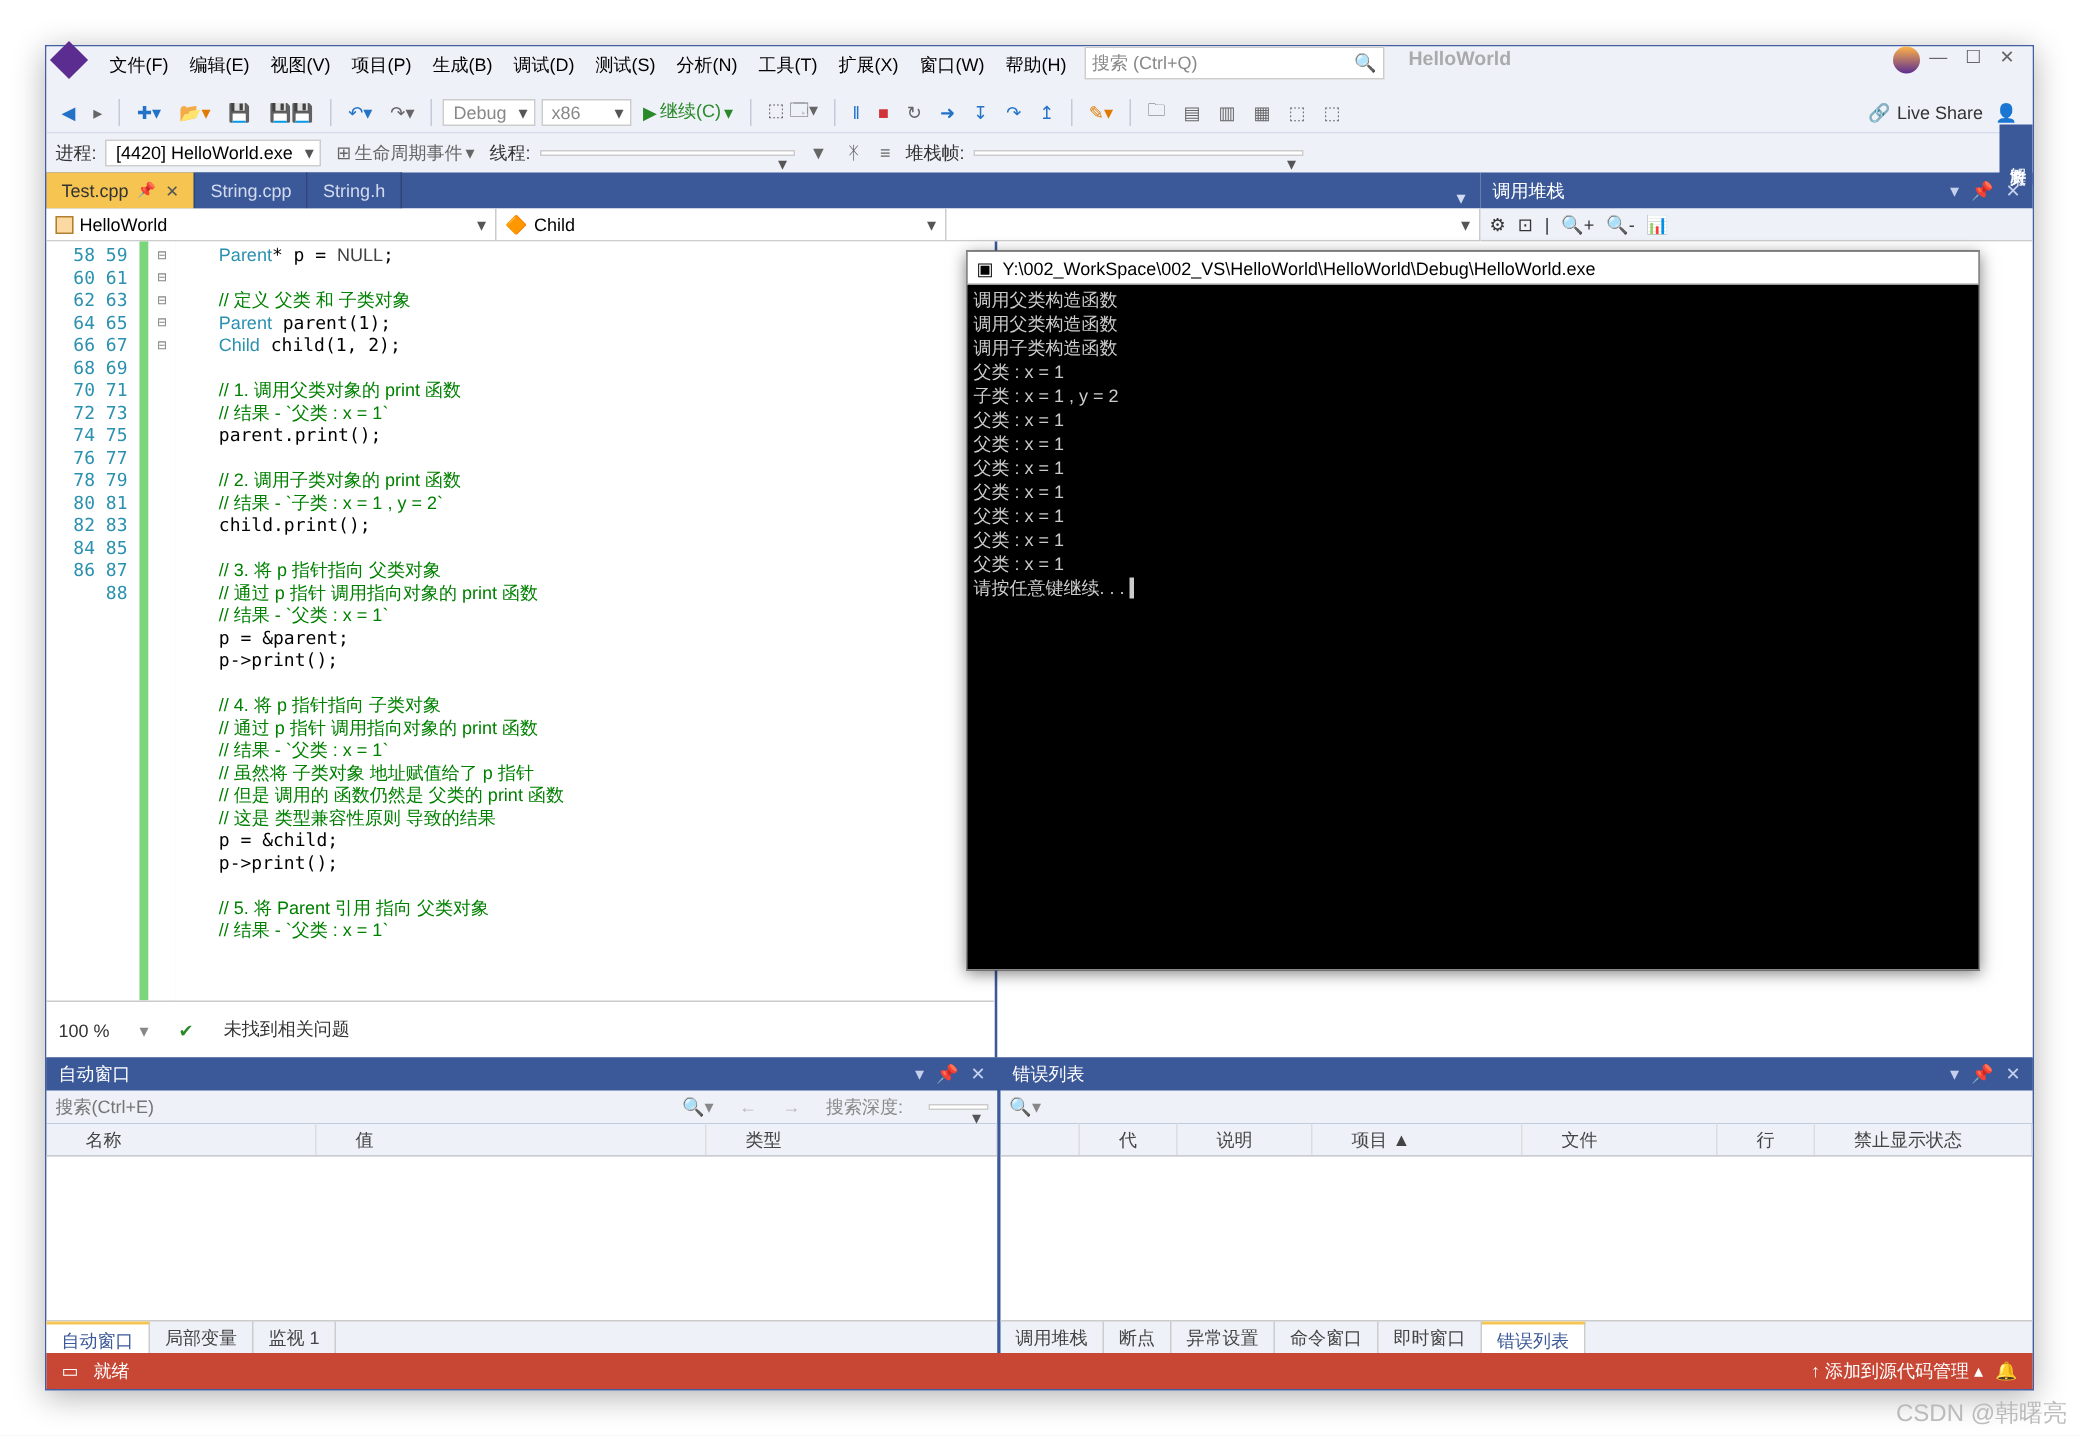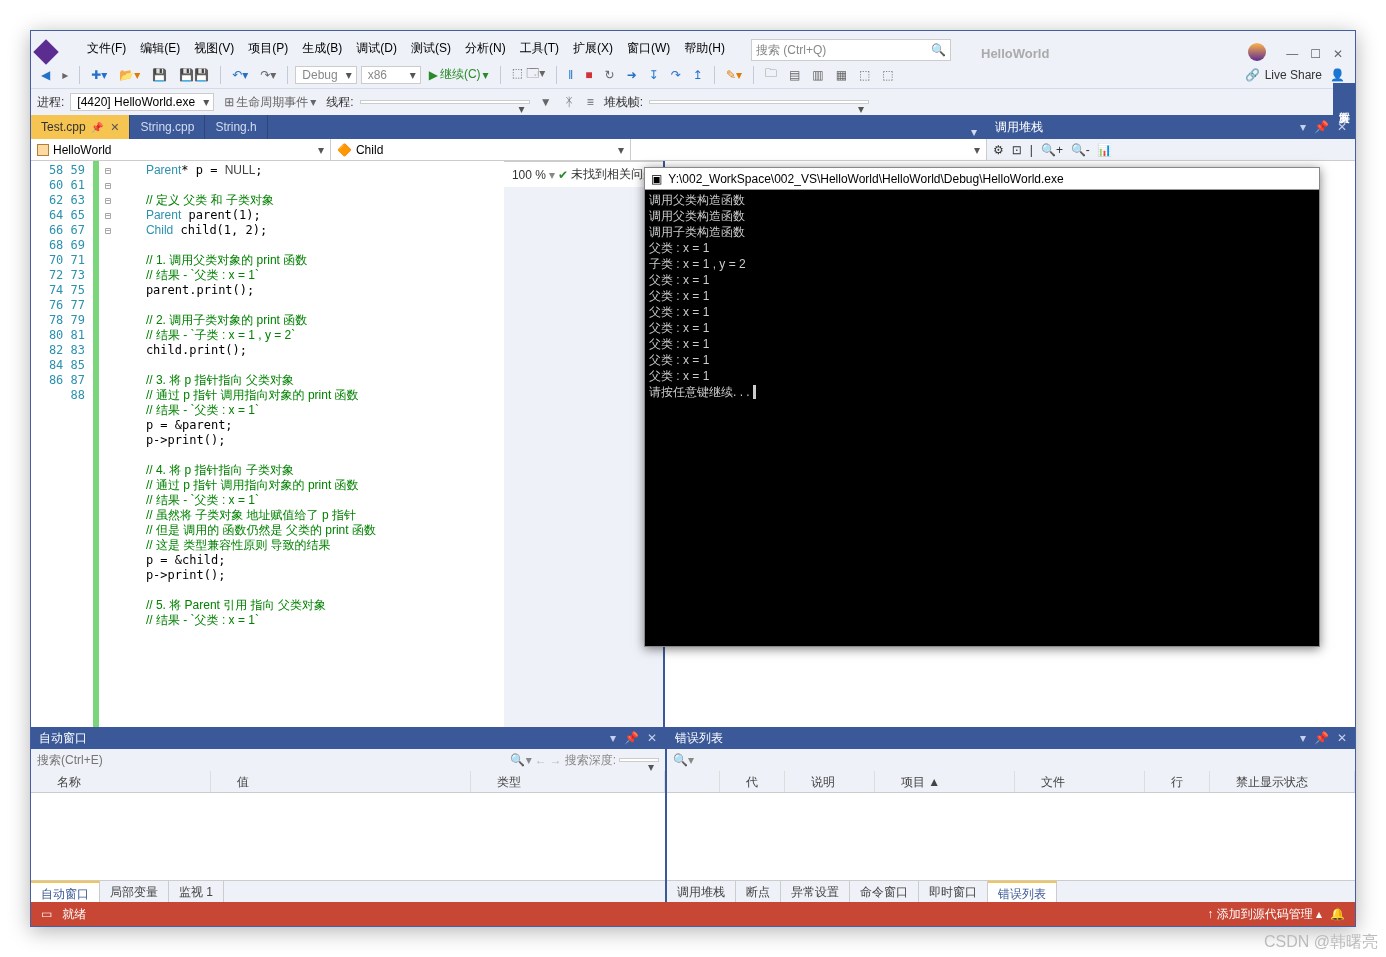--- a/index.html
+++ b/index.html
@@ -1,19 +1,19 @@
 <!DOCTYPE html>
 <html><head>
 <meta charset="utf-8">
 <style>
 * { margin:0; padding:0; box-sizing:border-box; font-family:"Microsoft YaHei","Segoe UI",sans-serif; font-size:12px; }
 body { background:#fff; width:1386px; height:957px; position:relative; overflow:hidden; }
 .frame { position:absolute; left:30px; top:30px; width:1326px; height:897px; border:1px solid #435ea3; box-shadow:0 4px 20px rgba(0,0,0,.3); background:#eef1f8; display:flex; flex-direction:column; }
 
-.titlebar { height:30px; background:#eef1f8; display:flex; align-items:flex-end; padding:0 6px; gap:20px; }
+.titlebar { height:30px; background:#eef1f8; display:flex; align-items:flex-start; padding:0 6px; gap:6px; }
 .vs-logo { width:18px; height:18px; background:#5c2d91; transform:rotate(45deg); }
 .menu { display:flex; gap:2px; margin-left:6px; }
 .menu span { padding:4px 6px; cursor:default; }
 .search-box { width:200px; height:22px; border:1px solid #ccc; background:#fff; display:flex; align-items:center; padding:0 4px; color:#888; }
 .search-box .mag { margin-left:auto; color:#555; }
 .appname { color:#aaa; font-size:13px; margin-left:10px; font-weight:600;}
 .spacer { flex:1; }
 .winbtns { display:flex; gap:12px; color:#666; padding-right:6px;}
 .winbtns span { cursor:default; }
 .feedback { width:18px; height:18px; border-radius:50%; background:linear-gradient(#ffb347,#5c2d91); }
@@ -44,46 +44,46 @@
 .rightpanel-title { height:24px; background:#3b5998; color:#fff; display:flex; align-items:center; padding:0 8px; font-size:12px;}
 .rightpanel-title .r { margin-left:auto; display:flex; gap:8px; color:#c5d0ec;}
 
 .navcombo-row { height:22px; background:#fff; display:flex; border-bottom:1px solid #ccc;}
 .navcombo { flex:1; border-right:1px solid #ccc; display:flex; align-items:center; padding:0 6px; gap:4px; position:relative;}
 .navcombo::after{content:"▾";position:absolute;right:6px;color:#555;}
 .navcombo .sq { width:12px; height:12px; border:1px solid #b08030; background:#fcd9a3; }
 .diagtool { background:#eef1f8; border-bottom:1px solid #ccc; height:22px; display:flex; align-items:center; padding:0 6px; gap:8px; color:#333;}
 
 .mainarea { flex:1; display:flex; min-height:0;}
-.leftcol { width:634px; display:flex; border-right:2px solid #3b5998;}
+.leftcol { width:634px; display:flex; flex-direction:column; border-right:2px solid #3b5998;}
 .rightcol { flex:1; display:flex; flex-direction:column; }
 
 .editor-wrap { flex:1; display:flex; min-height:0;}
 .gutter { width:62px; background:#fff; color:#2b91af; text-align:right; padding-right:8px; font-family:Consolas,monospace; font-size:12px; line-height:15px; padding-top:2px;}
 .foldcol { width:18px; background:#fff; color:#888; font-family:Consolas,monospace; font-size:10px; line-height:15px; padding-top:2px; text-align:center;}
 .marker { width:6px; background:#7bd67b; }
 .code { flex:1; background:#fff; font-family:Consolas,monospace; font-size:12px; line-height:15px; padding-top:2px; white-space:pre; overflow:hidden; color:#000;}
 .kw { color:#404040; }
 .cm { color:#008000; }
 .ty { color:#2b91af; }
-.statusline { height:26px; background:#fff; border-top:1px solid #ccc; display:flex; align-items:center; padding:0 8px; gap:3px; color:#333;}
+.statusline { height:38px; background:#fff; border-top:1px solid #ccc; display:flex; align-items:center; padding:0 8px; gap:20px; color:#333;}
 .statusline .chk { color:#2a8a2a; }
 
 .console { position:absolute; left:644px; top:167px; width:676px; height:480px; background:#000; color:#ccc; font-family:"NSimSun",Consolas,monospace; font-size:14px; border:1px solid #888; box-shadow:0 2px 10px rgba(0,0,0,.5);}
 .console .titlebar2 { height:22px; background:#fff; color:#000; display:flex; align-items:center; padding:0 6px; gap:6px; font-size:12px; border-bottom:1px solid #999;}
 .console .body { padding:2px 4px; white-space:pre; line-height:16px;}
 .cursor { background:#ccc; color:#000; }
 
-.bottom { height:175px; display:flex; background:#3b5998;}
+.bottom { height:197px; display:flex; background:#3b5998;}
 .bpanel { flex:1; display:flex; flex-direction:column; }
 .bpanel + .bpanel { border-left:2px solid #3b5998; }
 .bp-title { height:22px; background:#3b5998; color:#fff; display:flex; align-items:center; padding:0 8px;}
 .bp-title .r { margin-left:auto; display:flex; gap:8px; color:#c5d0ec;}
 .bp-tools { background:#eef1f8; border-bottom:1px solid #ccc; height:24px; display:flex; align-items:center; padding:0 6px; gap:8px;}
-.bp-search { background:#eef1f8; height:22px; display:flex; align-items:center; padding:0 6px; gap:3px; color:#888;}
+.bp-search { background:#eef1f8; height:22px; display:flex; align-items:center; padding:0 6px; gap:17px; color:#888;}
 .bp-search input { border:none; background:transparent; flex:1; outline:none;}
 .bp-head { height:22px; background:#eef1f8; display:flex; border-bottom:1px solid #ccc;}
 .bp-head span { padding:3px 26px; color:#444; border-right:1px solid #ddd;}
 .bp-body { flex:1; background:#fff; }
 .bp-tabs { height:22px; background:#eef1f8; display:flex; border-top:1px solid #ccc;}
 .bp-tabs span { padding:3px 10px; color:#444; border-right:1px solid #ccc;}
 .bp-tabs span.sel { background:#fff; color:#3b5998; border-top:2px solid #f5c451;}
 
 .statusbar { height:24px; background:#c74634; color:#fff; display:flex; align-items:center; padding:0 10px; gap:10px;}
 .statusbar .right { margin-left:auto; display:flex; align-items:center; gap:8px;}

